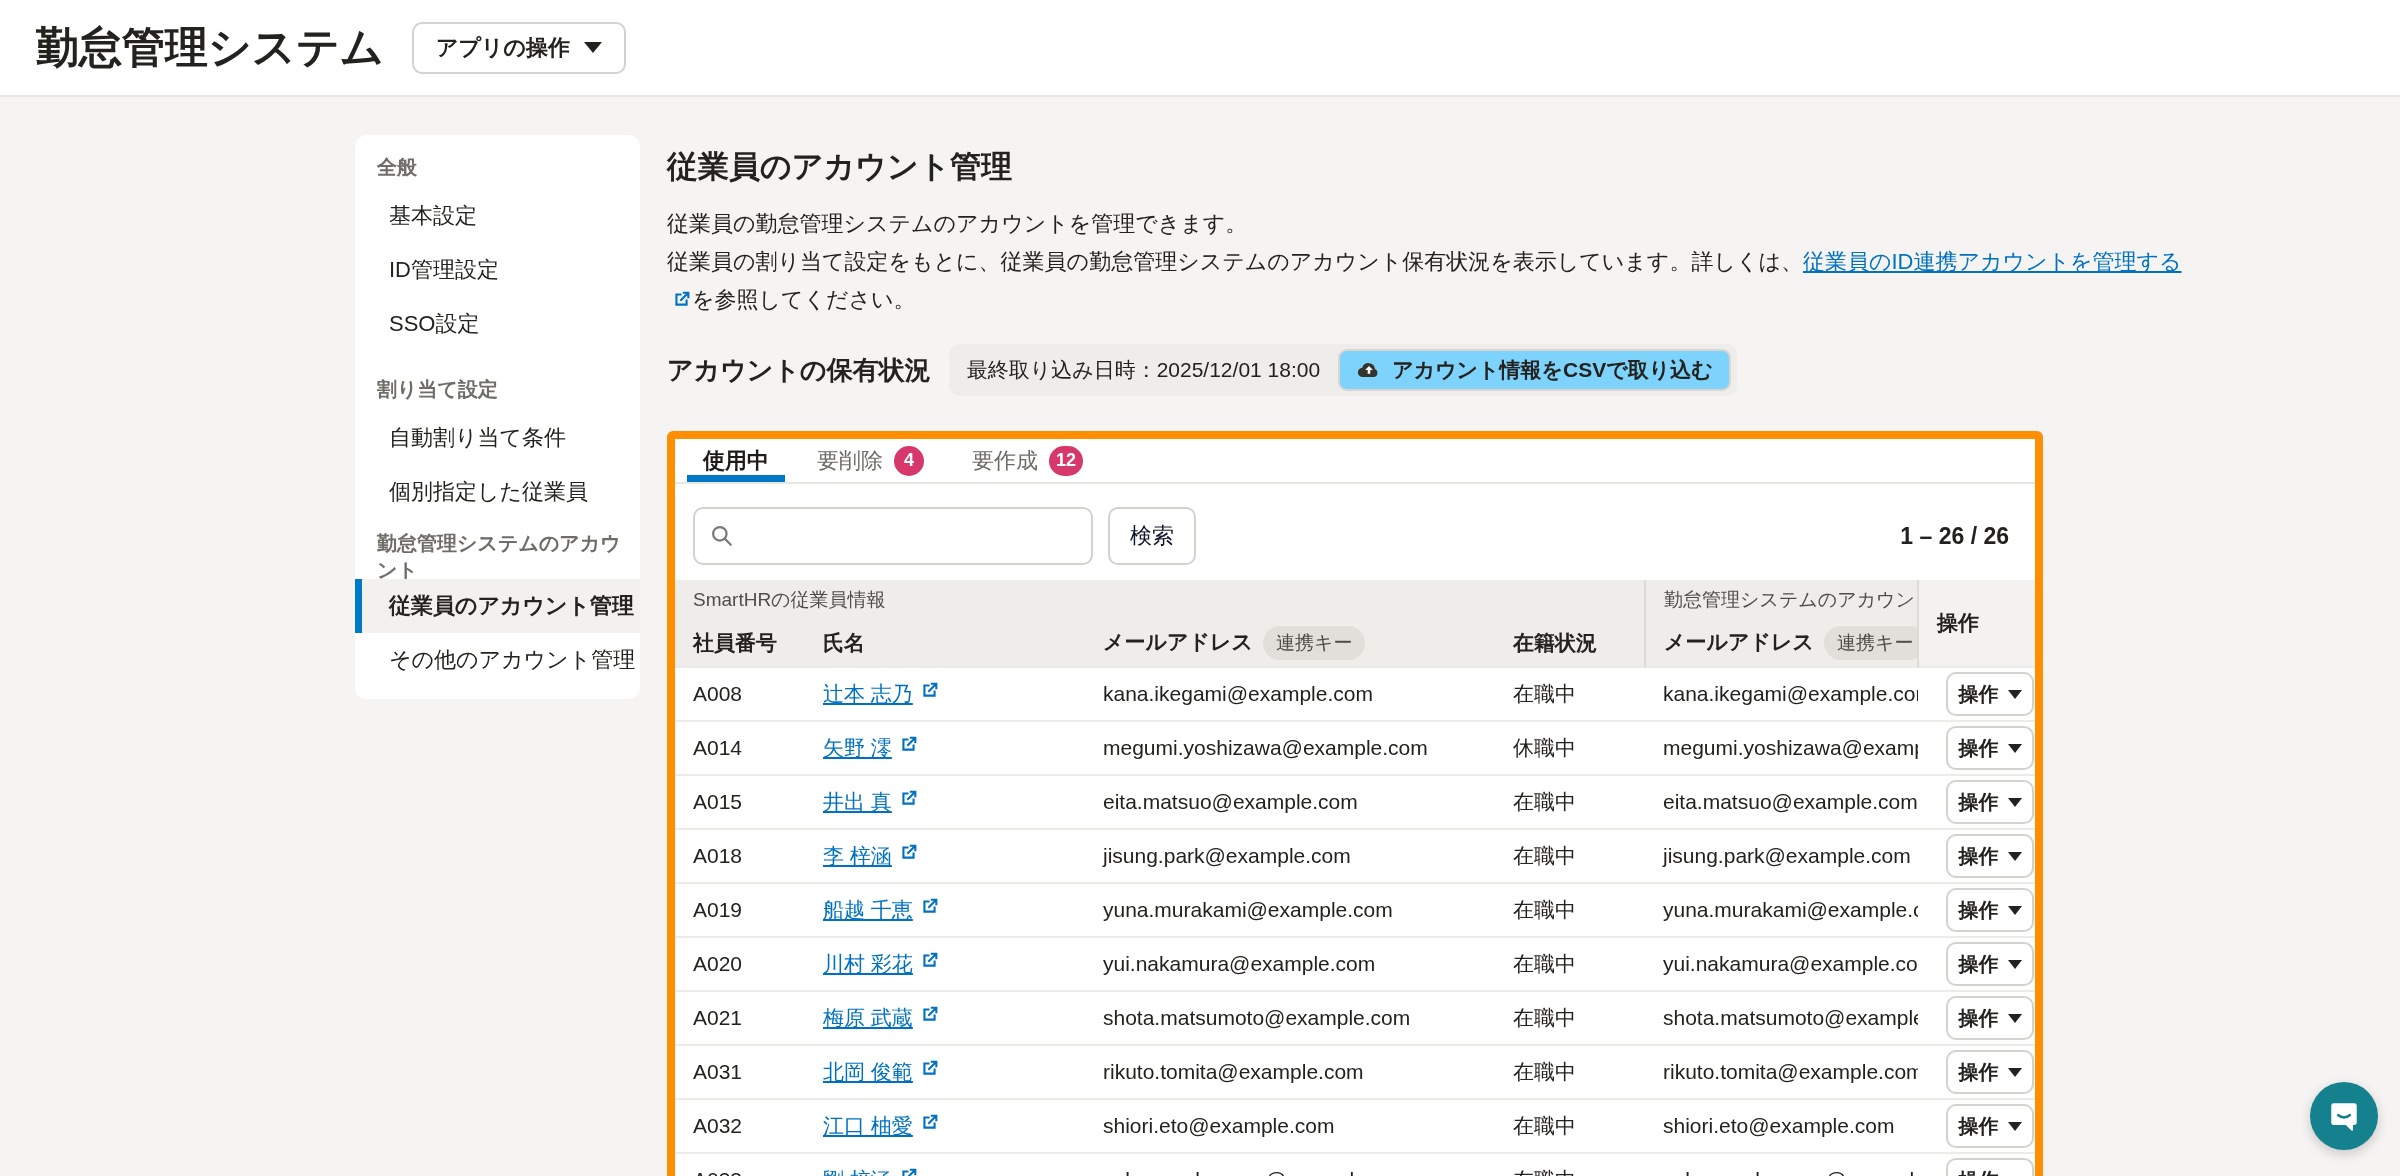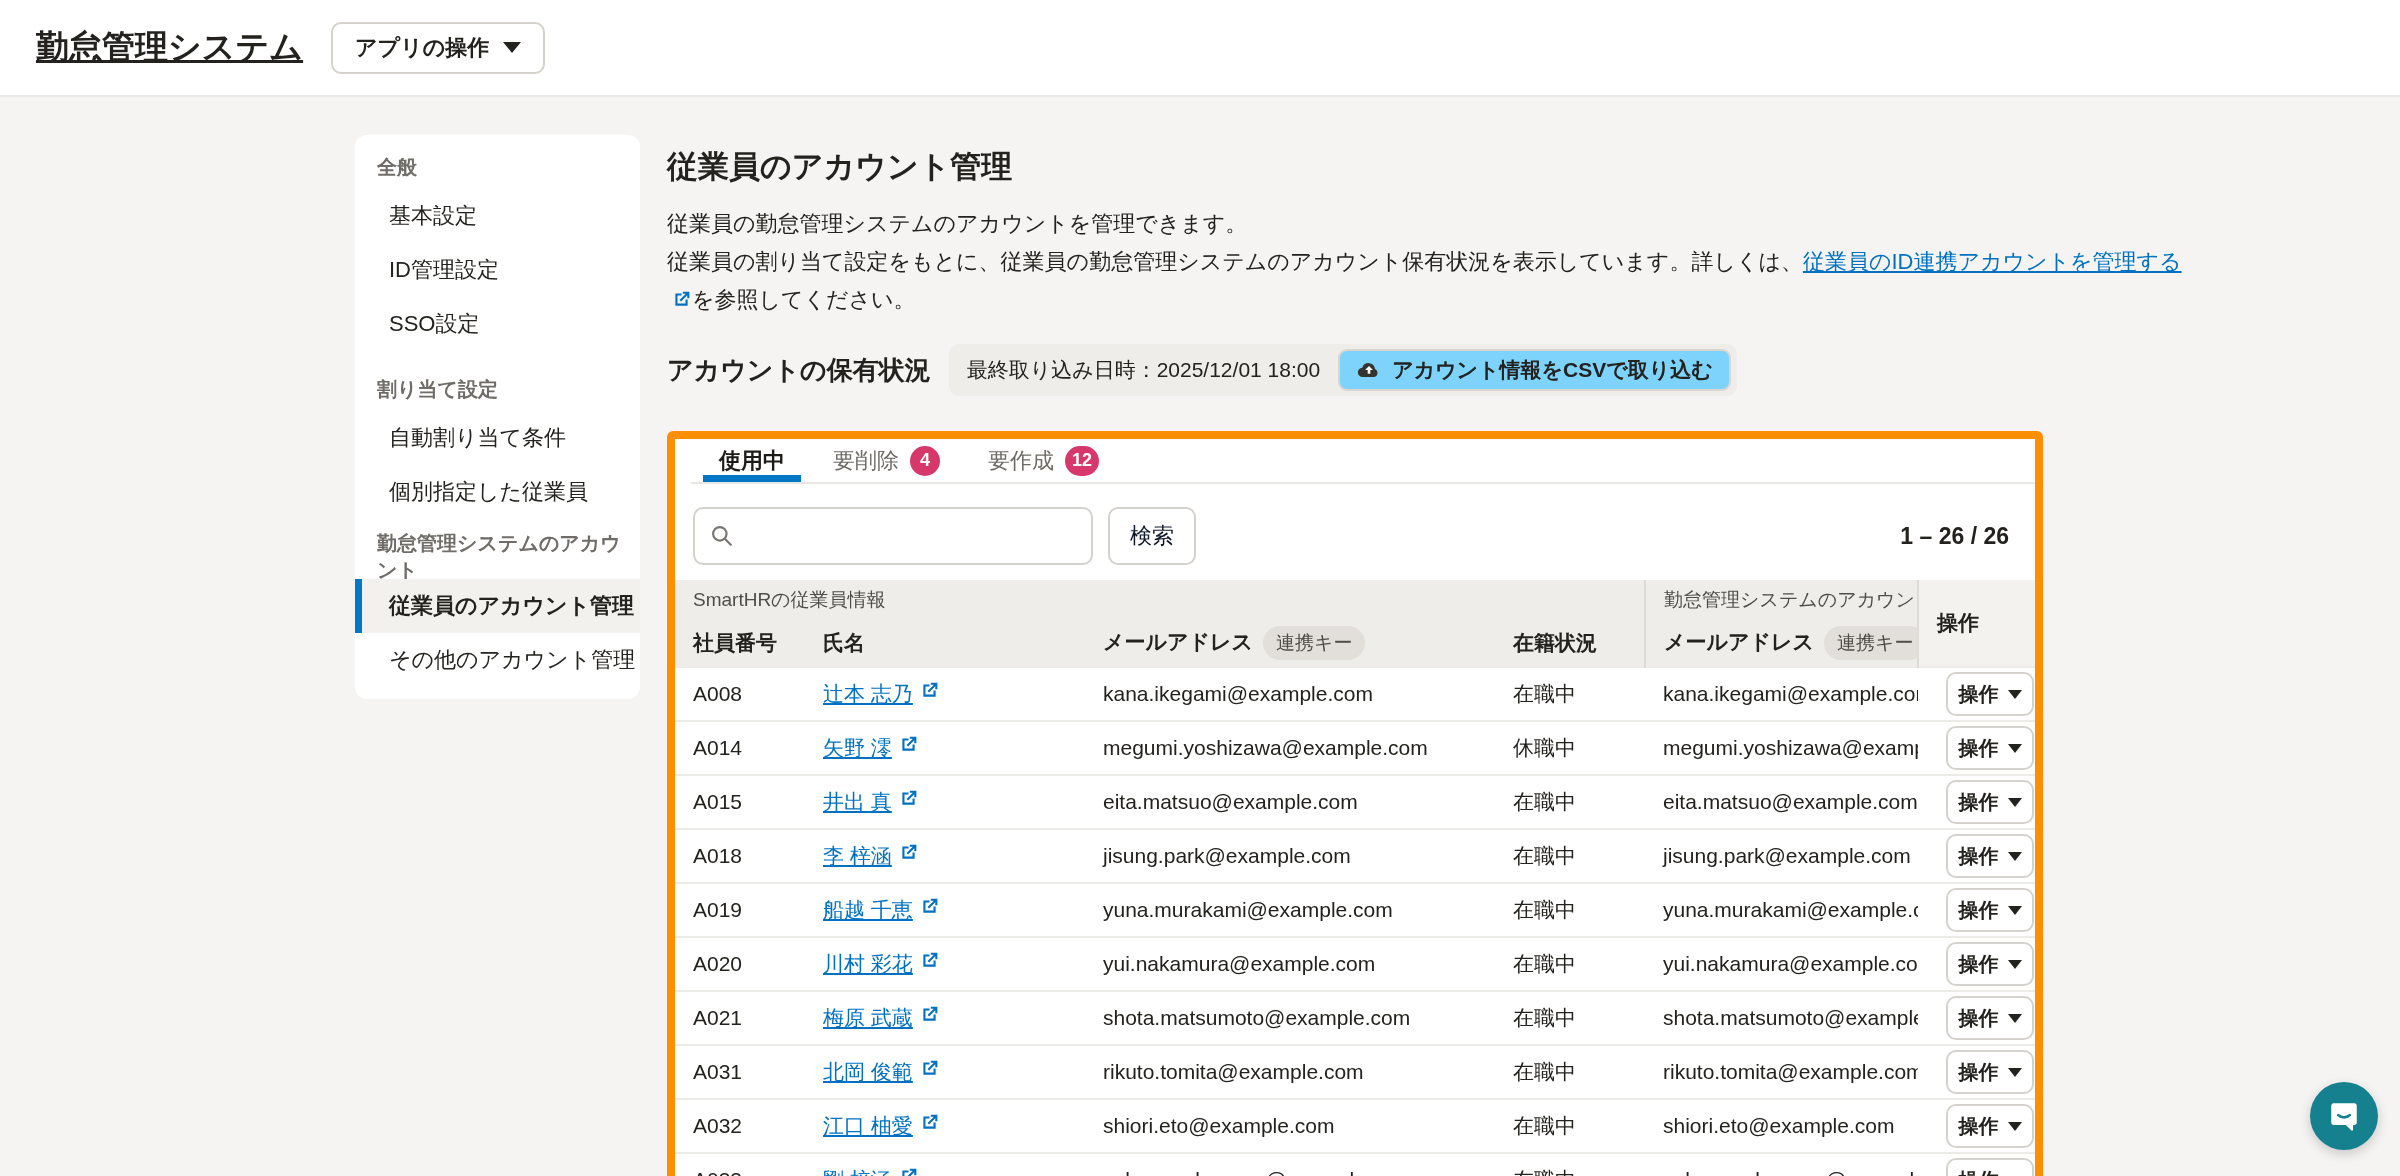--- a/index.html
+++ b/index.html
@@ -3,21 +3,21 @@
 <meta charset="utf-8">
 <style>
   html,body{margin:0;padding:0;background:#f5f4f2;}
   #app{position:relative;width:2400px;height:1176px;background:#f5f4f2;overflow:hidden;
        font-family:"Liberation Sans","DejaVu Sans",sans-serif;color:#23221e;}
 
   
   .topbar{position:absolute;left:0;top:0;width:2400px;height:97px;background:#fff;
           border-bottom:2px solid #eae8e5;display:flex;align-items:center;
           padding:0 36px;box-sizing:border-box;}
-  .app-title{font-size:33px;font-weight:bold;text-decoration:underline;}
+  .app-title{font-size:43px;font-weight:bold;}
   .app-menu-btn{margin-left:28px;height:52px;padding:0 22px;background:#fff;
                 border:2px solid #d5d2ce;border-radius:10px;font-size:22px;font-weight:bold;
                 display:flex;align-items:center;gap:14px;color:#23221e;cursor:pointer;}
   .caret{width:0;height:0;border-left:9px solid transparent;border-right:9px solid transparent;
          border-top:11px solid #23221e;}
   .caret.sm{border-left-width:7px;border-right-width:7px;border-top-width:9px;}
 
   
   .sidebar{position:absolute;left:355px;top:135px;width:285px;background:#fff;
            border-radius:12px;padding:10px 0 12px;box-sizing:border-box;}
@@ -46,21 +46,21 @@
   .import-label{font-size:21px;color:#23221e;}
   .csv-btn{height:42px;background:#7dd3fc;border:2px solid #d9d6d2;border-radius:9px;
            font-size:21px;font-weight:bold;display:flex;align-items:center;gap:10px;
            padding:0 16px;color:#23221e;cursor:pointer;}
   .csv-btn svg{width:26px;height:26px;display:block;}
 
   
   .panel{margin-top:22px;width:1376px;height:774px;box-sizing:border-box;
          border:8px solid #ff8f00;border-radius:6px;background:#fff;overflow:hidden;}
   .tabbar{height:43px;display:flex;align-items:stretch;padding-left:12px;
-          border-bottom:2px solid #e9e7e4;margin-left:16px;}
+          border-bottom:2px solid #e9e7e4;}
   .tab{position:relative;display:flex;align-items:center;gap:11px;padding:0 16px;
        margin-right:16px;font-size:22px;color:#6e6b66;cursor:pointer;}
   .tab.active{color:#1d1c19;font-weight:bold;}
   .tab.active::after{content:"";position:absolute;left:0;right:0;bottom:0;height:7px;
                      background:#0077c7;}
   .tab-badge{min-width:30px;height:30px;border-radius:15px;background:#d6386b;color:#fff;
              font-size:18px;font-weight:bold;display:flex;align-items:center;
              justify-content:center;padding:0 7px;box-sizing:border-box;}
 
   .search-row{display:flex;align-items:center;padding:23px 26px 15px 18px;}

